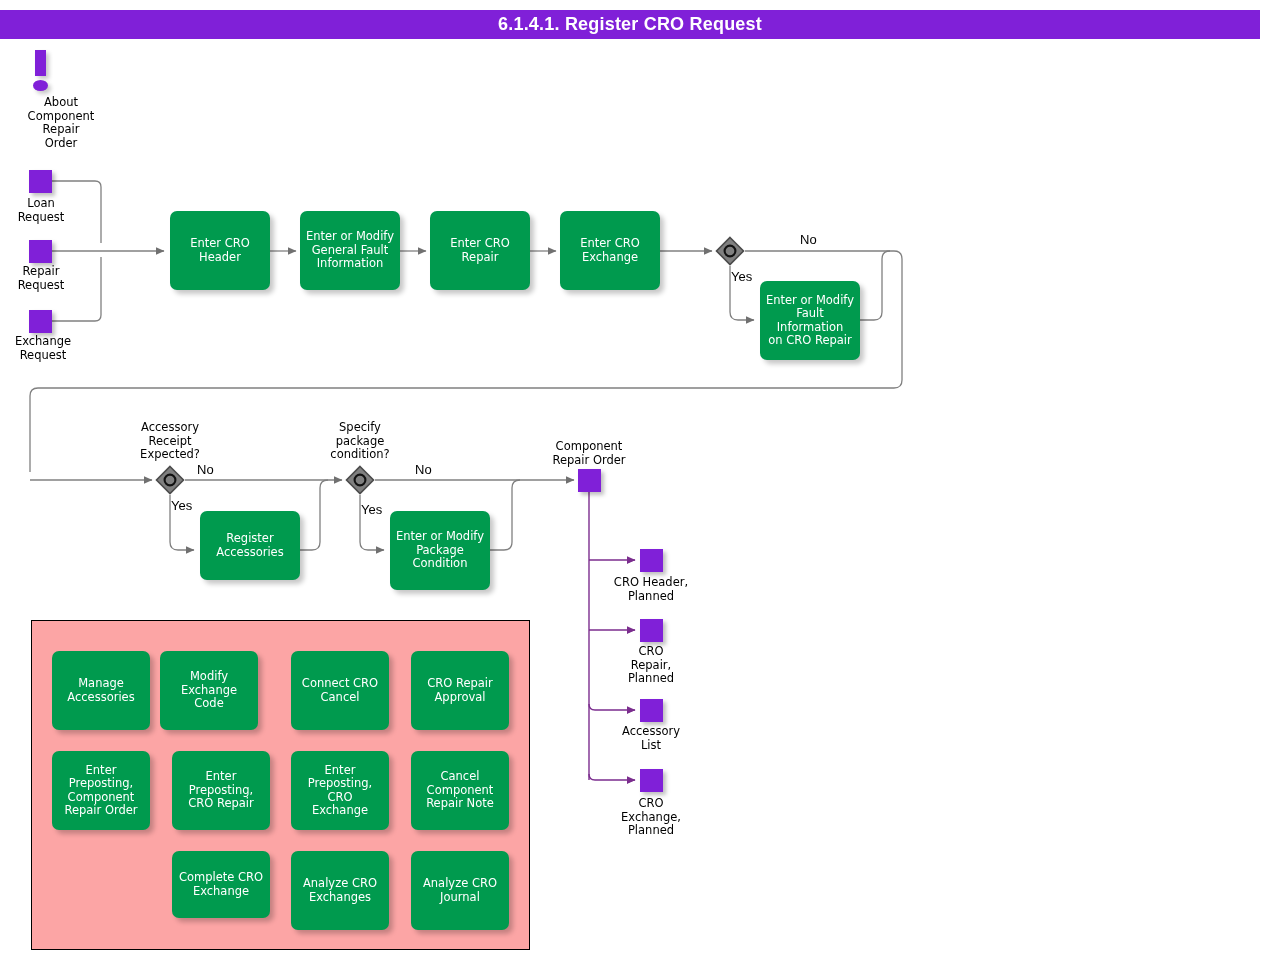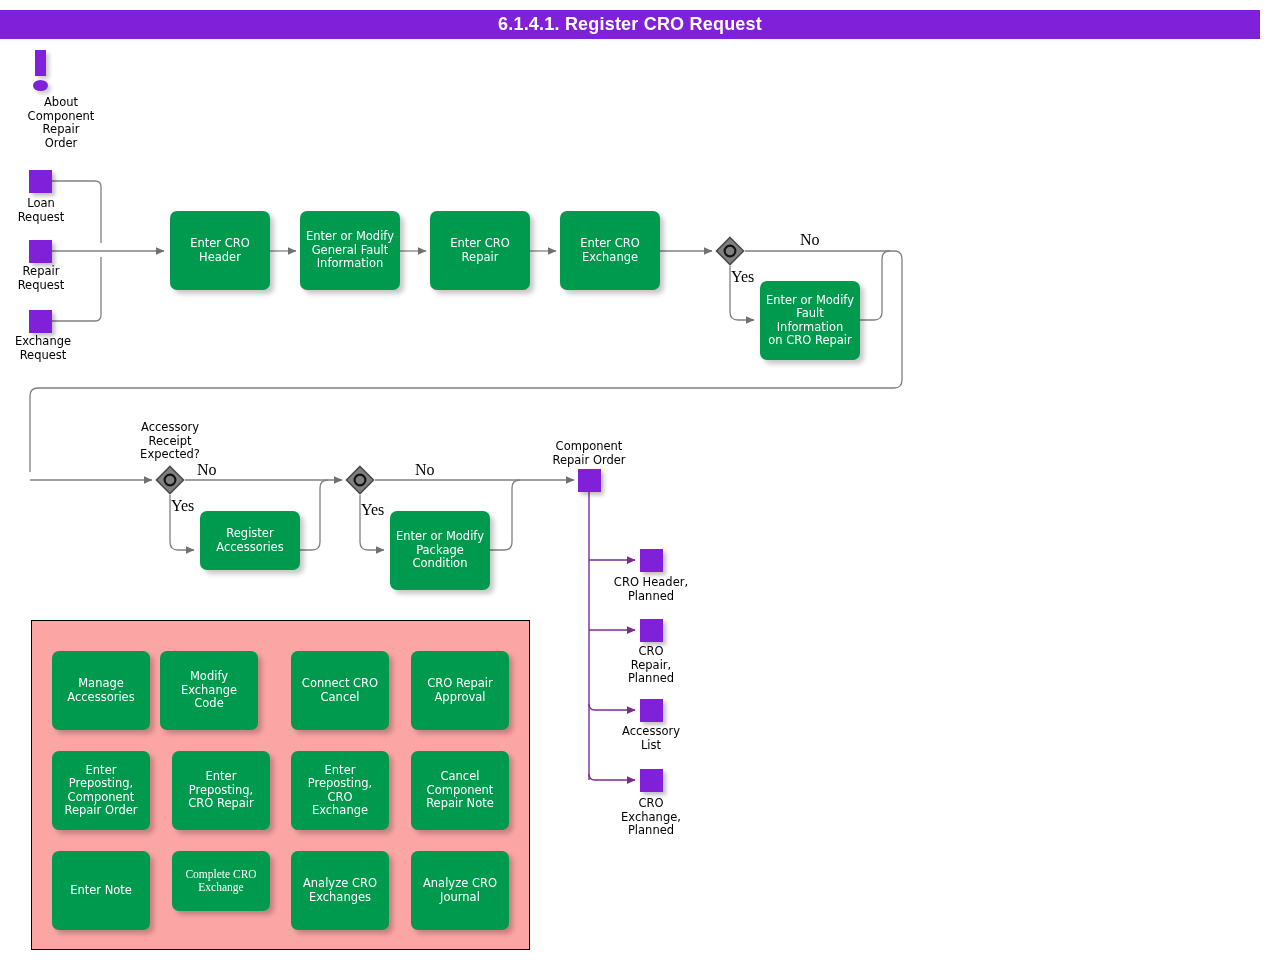--- a/index.html
+++ b/index.html
@@ -90,24 +90,24 @@
   
   .dec {
     position: absolute;
     width: 30px;
     height: 30px;
   }
 
   
   .blabel {
     position: absolute;
-    font-size: 16px;
+    font-size: 13px;
     line-height: 13px;
     color: #000000;
-    font-family: Liberation Serif, serif;
+    font-family: Liberation Sans, sans-serif;
     white-space: nowrap;
   }
 
   
   #info-icon {
     position: absolute;
     left: 33px;
     top: 50px;
     width: 16px;
     height: 42px;
@@ -237,21 +237,21 @@
   <div class="proc" style="left:430px; top:211px; width:100px; height:79px;">Enter CRO
 Repair</div>
 
   <div class="proc" style="left:560px; top:211px; width:100px; height:79px;">Enter CRO
 Exchange</div>
 
   <div class="proc" style="left:760px; top:281px; width:100px; height:79px;">Enter or Modify
 Fault Information
 on CRO Repair</div>
 
-  <div class="proc" style="left:200px; top:511px; width:100px; height:59px;">Register
+  <div class="proc" style="left:200px; top:511px; width:100px; height:69px;">Register
 Accessories</div>
 
   <div class="proc" style="left:390px; top:511px; width:100px; height:79px;">Enter or Modify
 Package
 Condition</div>
 
   <svg class="dec" style="left:715px; top:236px;" viewBox="0 0 30 30">
     <path d="M15,1.5 L28.5,15 L15,28.5 L1.5,15 z" fill="#808080" stroke="#4a4a4a" stroke-width="1.6"></path>
     <circle cx="15" cy="15" r="5.4" fill="#808080" stroke="#111111" stroke-width="2.1"></circle>
   </svg>
@@ -265,20 +265,23 @@
   <div class="cap" style="left:108px; top:421px; width:124px;">Accessory
 Receipt
 Expected?</div>
   <div class="blabel" style="left:171px; top:499px;">Yes</div>
   <div class="blabel" style="left:197px; top:463px;">No</div>
 
   <svg class="dec" style="left:345px; top:465px;" viewBox="0 0 30 30">
     <path d="M15,1.5 L28.5,15 L15,28.5 L1.5,15 z" fill="#808080" stroke="#4a4a4a" stroke-width="1.6"></path>
     <circle cx="15" cy="15" r="5.4" fill="#808080" stroke="#111111" stroke-width="2.1"></circle>
   </svg>
+  <div class="cap" style="left:298px; top:421px; width:124px;">Specify
+package
+condition?</div>
   <div class="blabel" style="left:361px; top:503px;">Yes</div>
   <div class="blabel" style="left:415px; top:463px;">No</div>
 
   <div class="ent" style="left:578px; top:469px;"></div>
   <div class="cap" style="left:528px; top:440px; width:122px;">Component
 Repair Order</div>
 
   <div class="ent" style="left:640px; top:549px;"></div>
   <div class="cap" style="left:592px; top:576px; width:118px;">CRO Header,
 Planned</div>
@@ -314,22 +317,21 @@
     <div class="proc" style="left:140px; top:130px; width:98px; height:79px;">Enter
 Preposting,
 CRO Repair</div>
     <div class="proc" style="left:259px; top:130px; width:98px; height:79px;">Enter
 Preposting, CRO
 Exchange</div>
     <div class="proc" style="left:379px; top:130px; width:98px; height:79px;">Cancel
 Component
 Repair Note</div>
 
-    <div class="proc" style="left:20px; top:230px; width:98px; height:79px;">Enter Note</div>
-    <div class="proc" style="left:140px; top:230px; width:98px; height:60px;font-family:Liberation Serif, serif;">Complete CRO
+    <div class="proc" style="left:140px; top:230px; width:98px; height:67px;">Complete CRO
 Exchange</div>
     <div class="proc" style="left:259px; top:230px; width:98px; height:79px;">Analyze CRO
 Exchanges</div>
     <div class="proc" style="left:379px; top:230px; width:98px; height:79px;">Analyze CRO
 Journal</div>
   </div>
 
 </div>
 
 </body></html>

